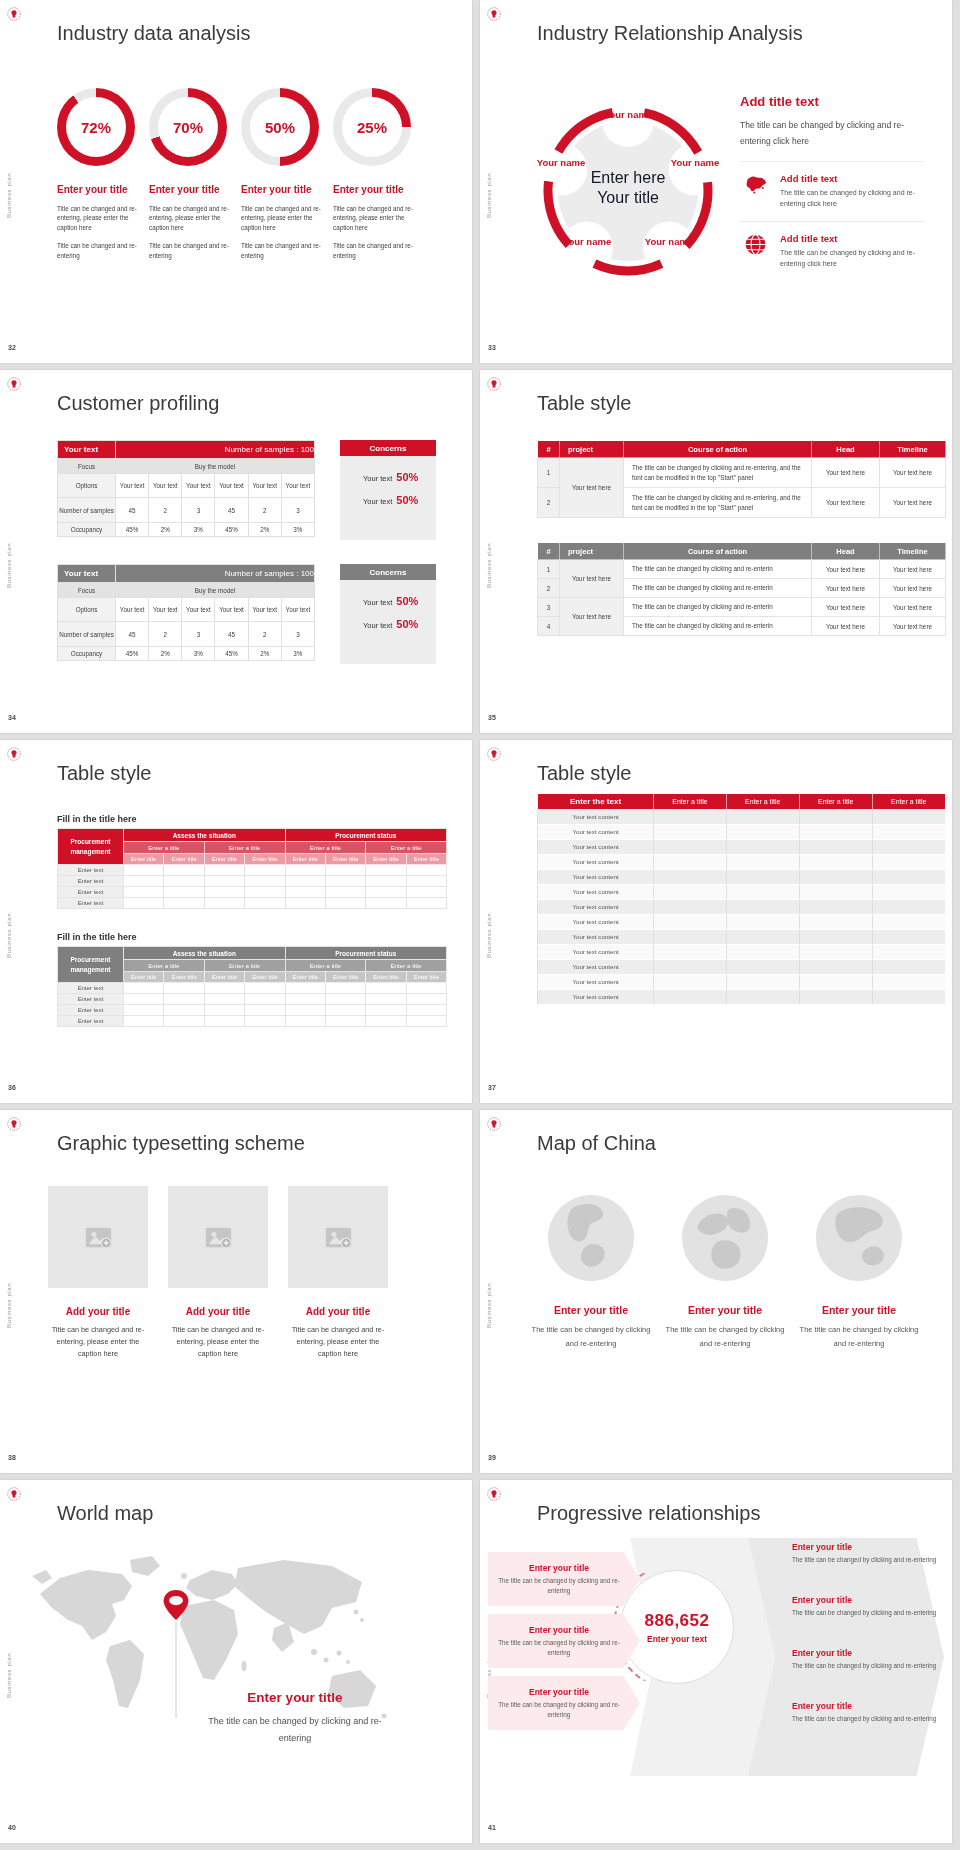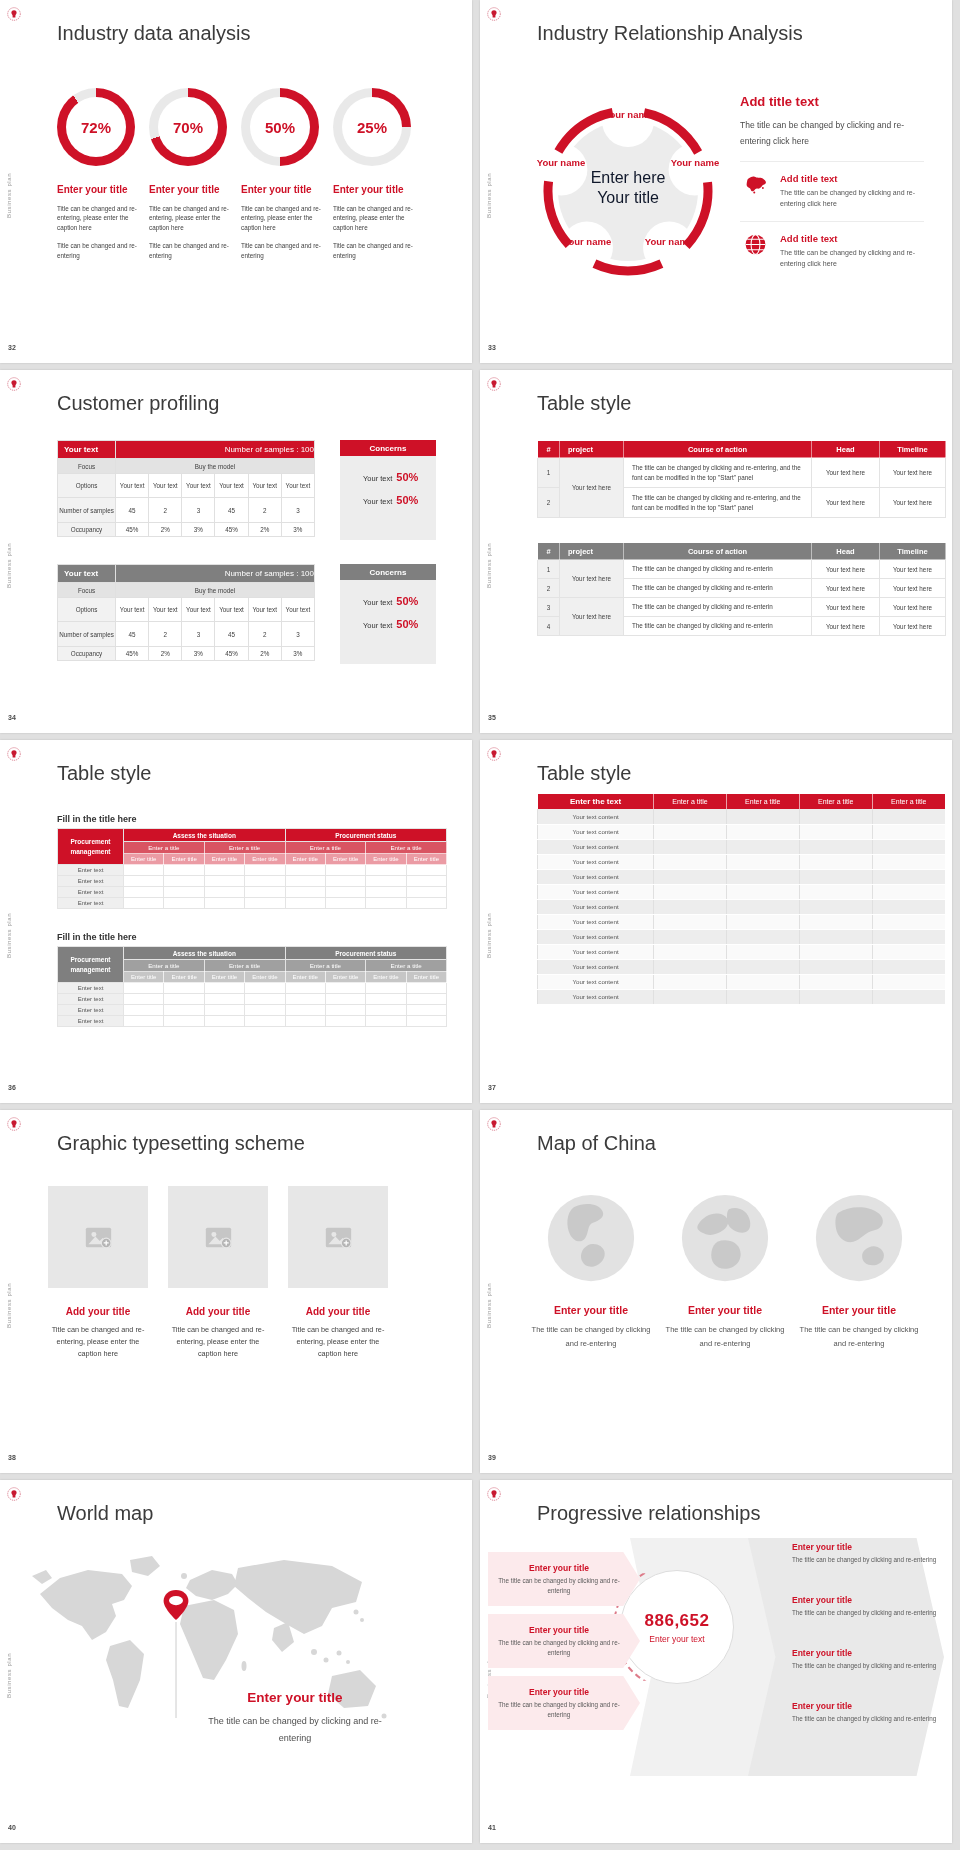--- a/index.html
+++ b/index.html
@@ -120,21 +120,21 @@
   .chevA { left:150px; top:58px; width:210px; height:238px; background:#f1f1f1;
            clip-path:polygon(0 0,88% 0,100% 50%,88% 100%,0 100%,12% 50%); }
   .chevB { left:268px; top:58px; width:196px; height:238px; background:#e9e9e9;
            clip-path:polygon(0 0,86% 0,100% 50%,86% 100%,0 100%,14% 50%); }
   .dash-ring { position:absolute; left:133px; top:83px; width:128px; height:128px; border:2px dashed #dd7b89;
                border-radius:50%; clip-path:inset(8% 55% 8% 0); z-index:1; }
   .big-circle { position:absolute; left:140px; top:90px; width:114px; height:114px; background:#fff;
                 border:1px solid #ddd; border-radius:50%; z-index:2; display:flex; flex-direction:column;
                 align-items:center; justify-content:center; }
   .big-circle .val { font-size:17px; font-weight:bold; color:#ce1127; letter-spacing:.5px; }
-  .big-circle .lab { margin-top:3px; font-size:8.5px; font-weight:normal; color:#ce1127; }
+  .big-circle .lab { margin-top:3px; font-size:8.5px; font-weight:bold; color:#ce1127; }
   .l-items { position:absolute; left:8px; top:72px; display:flex; flex-direction:column; gap:8px; z-index:3; }
   .l-item { width:152px; height:54px; background:#fceaec; clip-path:polygon(0 0,89% 0,100% 50%,89% 100%,0 100%);
             display:flex; flex-direction:column; align-items:center; justify-content:center; text-align:center;
             padding-right:10px; }
   .l-item h5 { font-size:8.5px; color:#ce1127; }
   .l-item p { margin-top:3px; font-size:6.3px; line-height:1.55; color:#5a5a5a; }
   .r-items { position:absolute; left:312px; top:62px; width:150px; display:flex; flex-direction:column; gap:7px; z-index:3; }
   .r-item { height:46px; }
   .r-item h5 { font-size:8.5px; color:#ce1127; }
   .r-item p { margin-top:3px; font-size:6.3px; line-height:1.55; color:#5a5a5a; }

